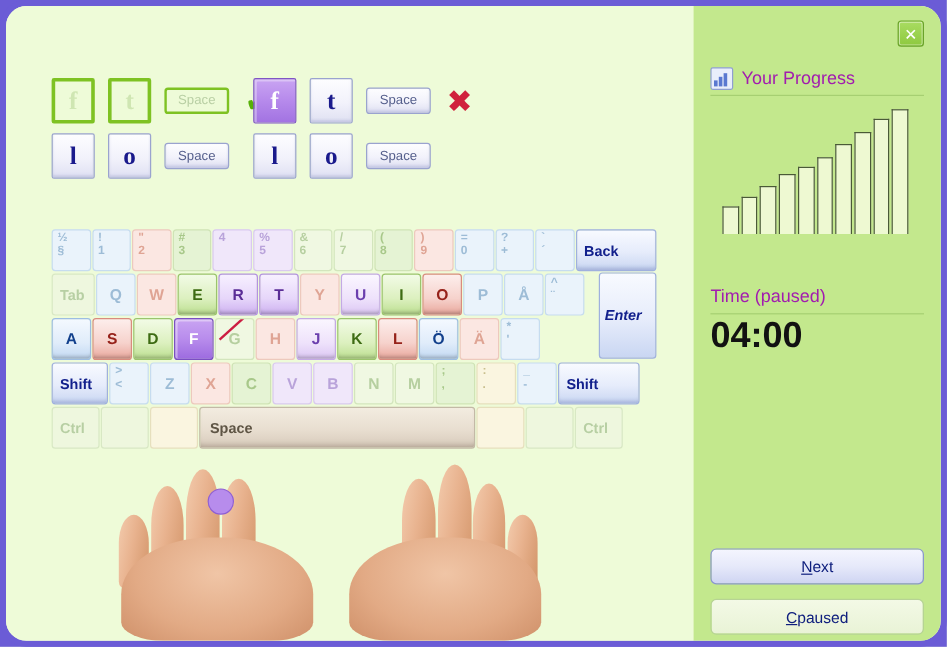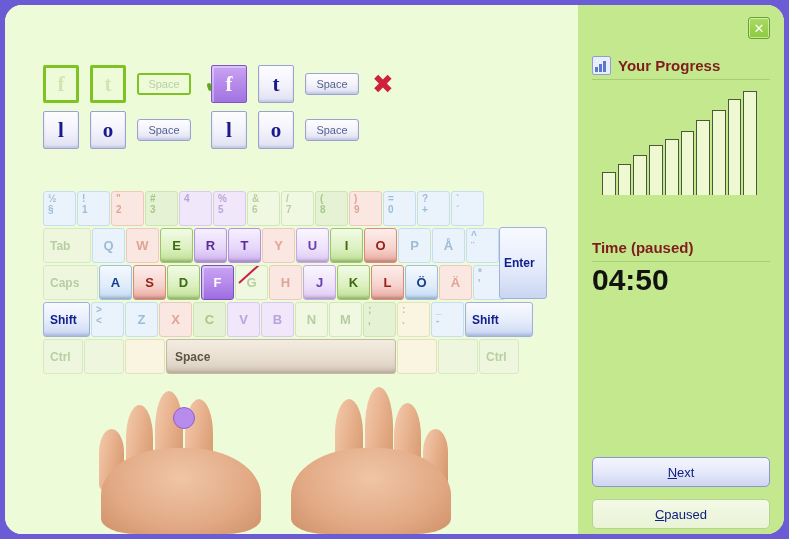--- a/index.html
+++ b/index.html
@@ -95,21 +95,21 @@
     background:linear-gradient(180deg,#c9a4f2 0%,#b88cec 50%,#9d6ce0 100%)!important;
     border:1px solid #7a4fc2!important;color:#ffffff!important;
     box-shadow:inset 2px 2px 0 rgba(255,255,255,.4);
   }
   .k.struck::after{
     content:"";position:absolute;left:3px;top:50%;
     width:150%;height:0;border-top:2px solid #cc1e42;
     transform:translateY(-1px) rotate(-42deg);transform-origin:left center;
   }
   .k.wide-back{width:68px;}
-  .k.wide-tab {width:48px;}
+  .k.wide-tab {width:36px;}
   .k.wide-caps{width:55px;}
   .k.wide-shiftl{width:47px;}
   .k.wide-shiftr{width:68px;}
   .k.wide-enter{width:48px;}
   .k.wide-ctrl{width:40px;}
   .k.wide-blank{width:40px;}
   .k.wide-space{width:230px;}
   .k.special{
     background:linear-gradient(180deg,#f8faff 0%,#e6ecfb 55%,#c9d6f2 100%);
     border-color:#9fb0de;color:#12208c;
@@ -125,21 +125,21 @@
     border-color:#c3b9a6;color:#5f5545;
     justify-content:flex-start;padding-left:8px;font-size:12px;
     box-shadow:inset 0 -5px 4px -3px rgba(110,95,75,.35);
   }
   .k.enterkey{
     background:linear-gradient(180deg,#f8faff 0%,#e6ecfb 55%,#c9d6f2 100%);
     border-color:#9fb0de;color:#12208c;font-size:12px;
     justify-content:flex-start;padding-left:4px;
     height:72px;margin-top:0;
   }
-  #enterwrap{position:absolute;right:0;top:36px;}
+  #enterwrap{position:absolute;right:0;top:36px;font-style:italic;}
   
   #hands{position:absolute;left:88px;top:372px;width:370px;height:157px;}
   .hand{position:absolute;top:0;width:175px;height:157px;}
   #hand-left{left:0;}
   #hand-right{left:190px;}
   .palm{
     position:absolute;bottom:0;left:8px;width:160px;height:86px;
     background:radial-gradient(ellipse at 50% 35%,#f0c5a6 0%,#e2aa85 60%,#cf9069 100%);
     border-radius:46% 46% 22% 22%/55% 55% 18% 18%;
   }
@@ -166,21 +166,21 @@
   #closebtn{
     position:absolute;right:14px;top:12px;width:20px;height:20px;
     background:linear-gradient(180deg,#a9dc62 0%,#8ec93f 100%);
     border:1px solid #6aa32a;border-radius:3px;
     display:flex;align-items:center;justify-content:center;
     color:#ffffff;font-size:13px;font-weight:bold;line-height:1;
     box-shadow:inset 0 0 0 1px rgba(255,255,255,.5);
   }
   .panel-head{
     position:absolute;left:14px;display:flex;align-items:center;gap:7px;
-    font-size:15px;font-weight:bold;color:#7f1d1d;
+    font-size:15px;font-weight:normal;color:#a21caf;
   }
   #prog-head{top:51px;}
   .panel-rule{
     position:absolute;left:14px;width:178px;height:1px;
     background:#a6cf72;
   }
   #prog-rule{top:74px;}
   #chart-icon{
     width:17px;height:17px;background:#e9eefb;border:1px solid #8f9fd0;
     border-radius:2px;position:relative;
@@ -336,20 +336,21 @@
                 <span>?</span>
                 <span>+</span>
               </span>
             </div>
             <div class="k f-blue">
               <span class="dual">
                 <span>`</span>
                 <span>´</span>
               </span>
             </div>
+            <div class="k special wide-back">Back</div>
           </div>
           <div class="kbrow">
             <div class="k dim wide-tab">Tab</div>
             <div class="k f-blue">Q</div>
             <div class="k f-pink">W</div>
             <div class="k f-green raised t-green">E</div>
             <div class="k f-purple raised t-purple">R</div>
             <div class="k f-purple raised t-purple">T</div>
             <div class="k f-pink">Y</div>
             <div class="k f-purple raised t-lilac">U</div>
@@ -358,21 +359,20 @@
             <div class="k f-blue">P</div>
             <div class="k f-blue">Å</div>
             <div class="k f-blue">
               <span class="dual">
                 <span>^</span>
                 <span>¨</span>
               </span>
             </div>
           </div>
           <div class="kbrow">
-            <div class="k dim wide-caps">Caps</div>
             <div class="k f-blue raised t-blue">A</div>
             <div class="k f-red raised t-red">S</div>
             <div class="k f-green raised t-green">D</div>
             <div class="k f-purple raised t-purple active">F</div>
             <div class="k f-plain struck">G</div>
             <div class="k f-pink">H</div>
             <div class="k f-purple raised t-lilac">J</div>
             <div class="k f-green raised t-green">K</div>
             <div class="k f-red raised t-red">L</div>
             <div class="k f-blue raised t-blue">Ö</div>
@@ -479,21 +479,21 @@
         <div class="bar" style="height: 72%; background: rgb(238, 249, 210); border-color: rgb(74, 90, 55);"></div>
         <div class="bar" style="height: 82%; background: rgb(238, 249, 210); border-color: rgb(74, 90, 55);"></div>
         <div class="bar" style="height: 92%; background: rgb(238, 249, 210); border-color: rgb(74, 90, 55);"></div>
         <div class="bar" style="height: 100%; background: rgb(238, 249, 210); border-color: rgb(74, 90, 55);"></div>
       </div>
 
     <div class="panel-head" id="time-head">
       <span>Time (paused)</span>
     </div>
     <div class="panel-rule" id="time-rule"></div>
-    <div id="time-val">04:50</div>
+    <div id="time-val">04:00</div>
 
     <div class="pbtn" id="next-btn">
       <span class="acc">N</span>
         <span>ext</span>
     </div>
     <div class="pbtn" id="cancel-btn">
       <span class="acc">C</span>
         <span>paused</span>
     </div>
   </div>

